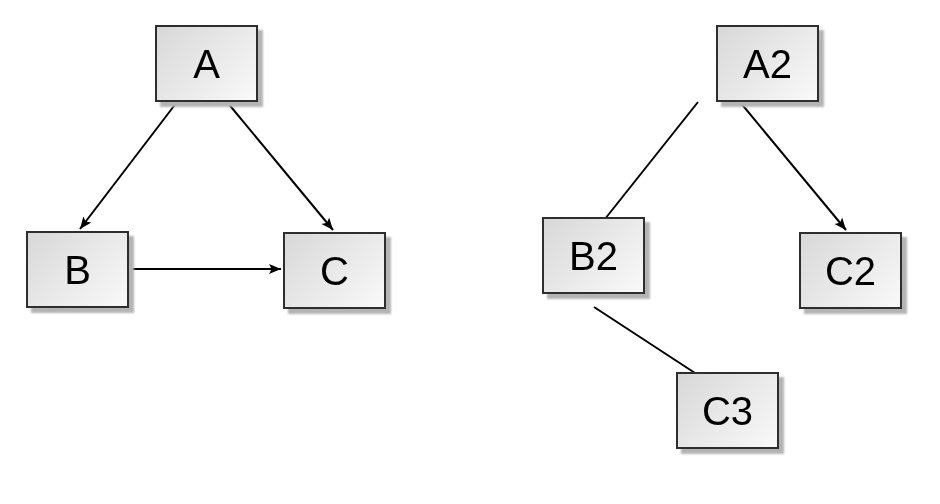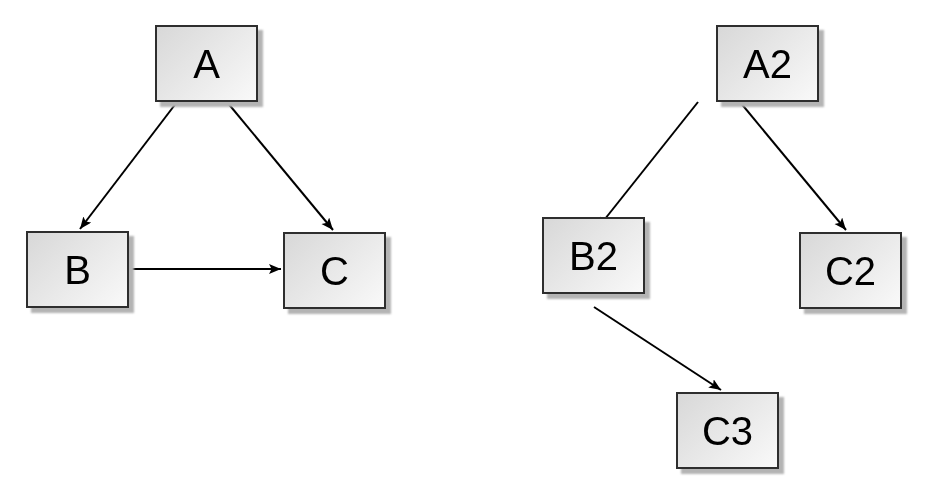--- a/index.html
+++ b/index.html
@@ -40,21 +40,21 @@
     color: var(--label-color);
     line-height: 1;
     user-select: none;
   }
   #node-A  { left: 155px; top: 25px;  }
   #node-B  { left: 26px;  top: 231px; }
   #node-C  { left: 283px; top: 232px; }
   #node-A2 { left: 668px; top: 25px; margin-left: 48px;  }
   #node-B2 { left: 542px; top: 217px; }
   #node-C2 { left: 799px; top: 232px; }
-  #node-C3 { left: 676px; top: 392px; align-items: center; }
+  #node-C3 { left: 676px; top: 372px; align-items: center; }
 </style>
 </head>
 <body style="--node-border: #2e2e2e; --node-fill-a: #d8d8d8; --node-fill-b: #f9f9f9; --node-shadow: #b4b4b4; --edge-color: #000000; --label-color: #000000;">
 
 <svg class="edges-layer" width="940" height="504" viewBox="0 0 940 504" xmlns="http://www.w3.org/2000/svg">
   <defs>
     <marker id="arrow" markerUnits="userSpaceOnUse" markerWidth="14" markerHeight="11" refX="12" refY="5" orient="auto">
       <path d="M0,0 L12,5 L0,10 L2.6,5 Z" fill="#000000"></path>
     </marker>
   </defs>

